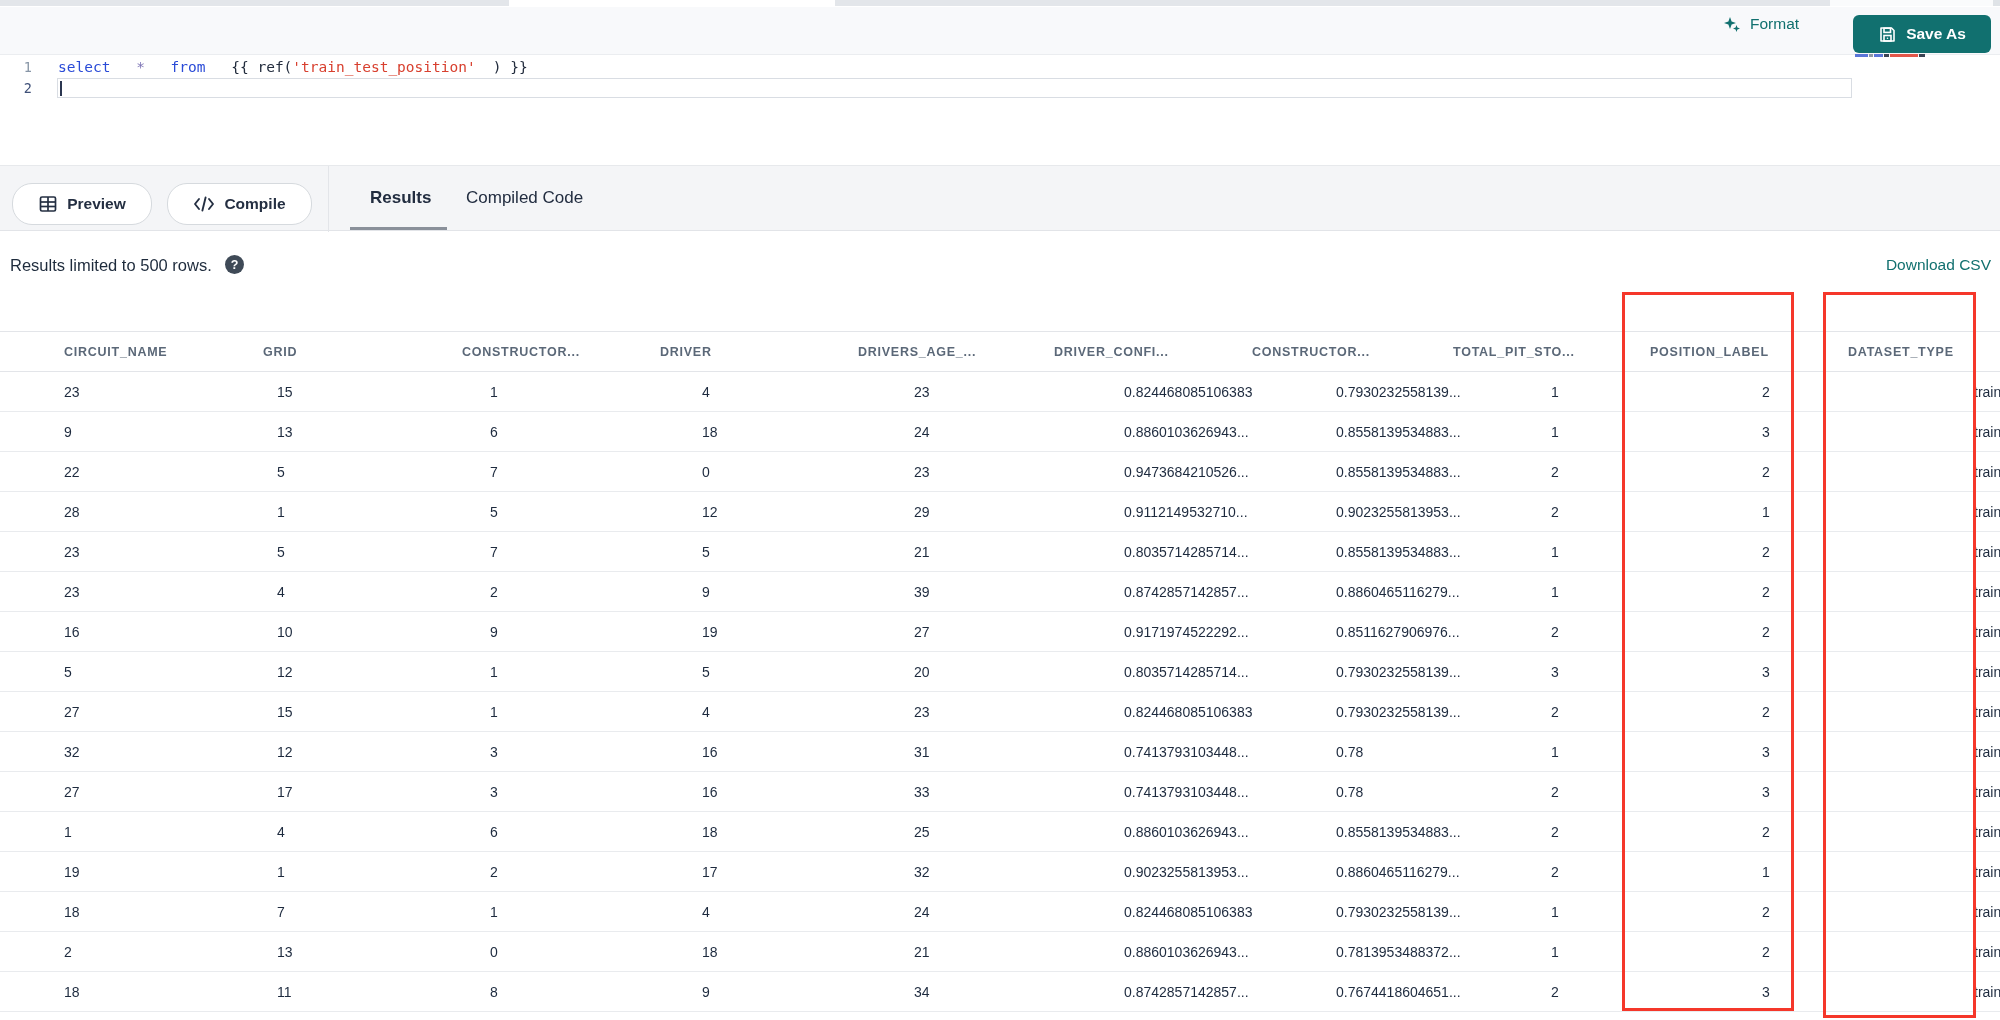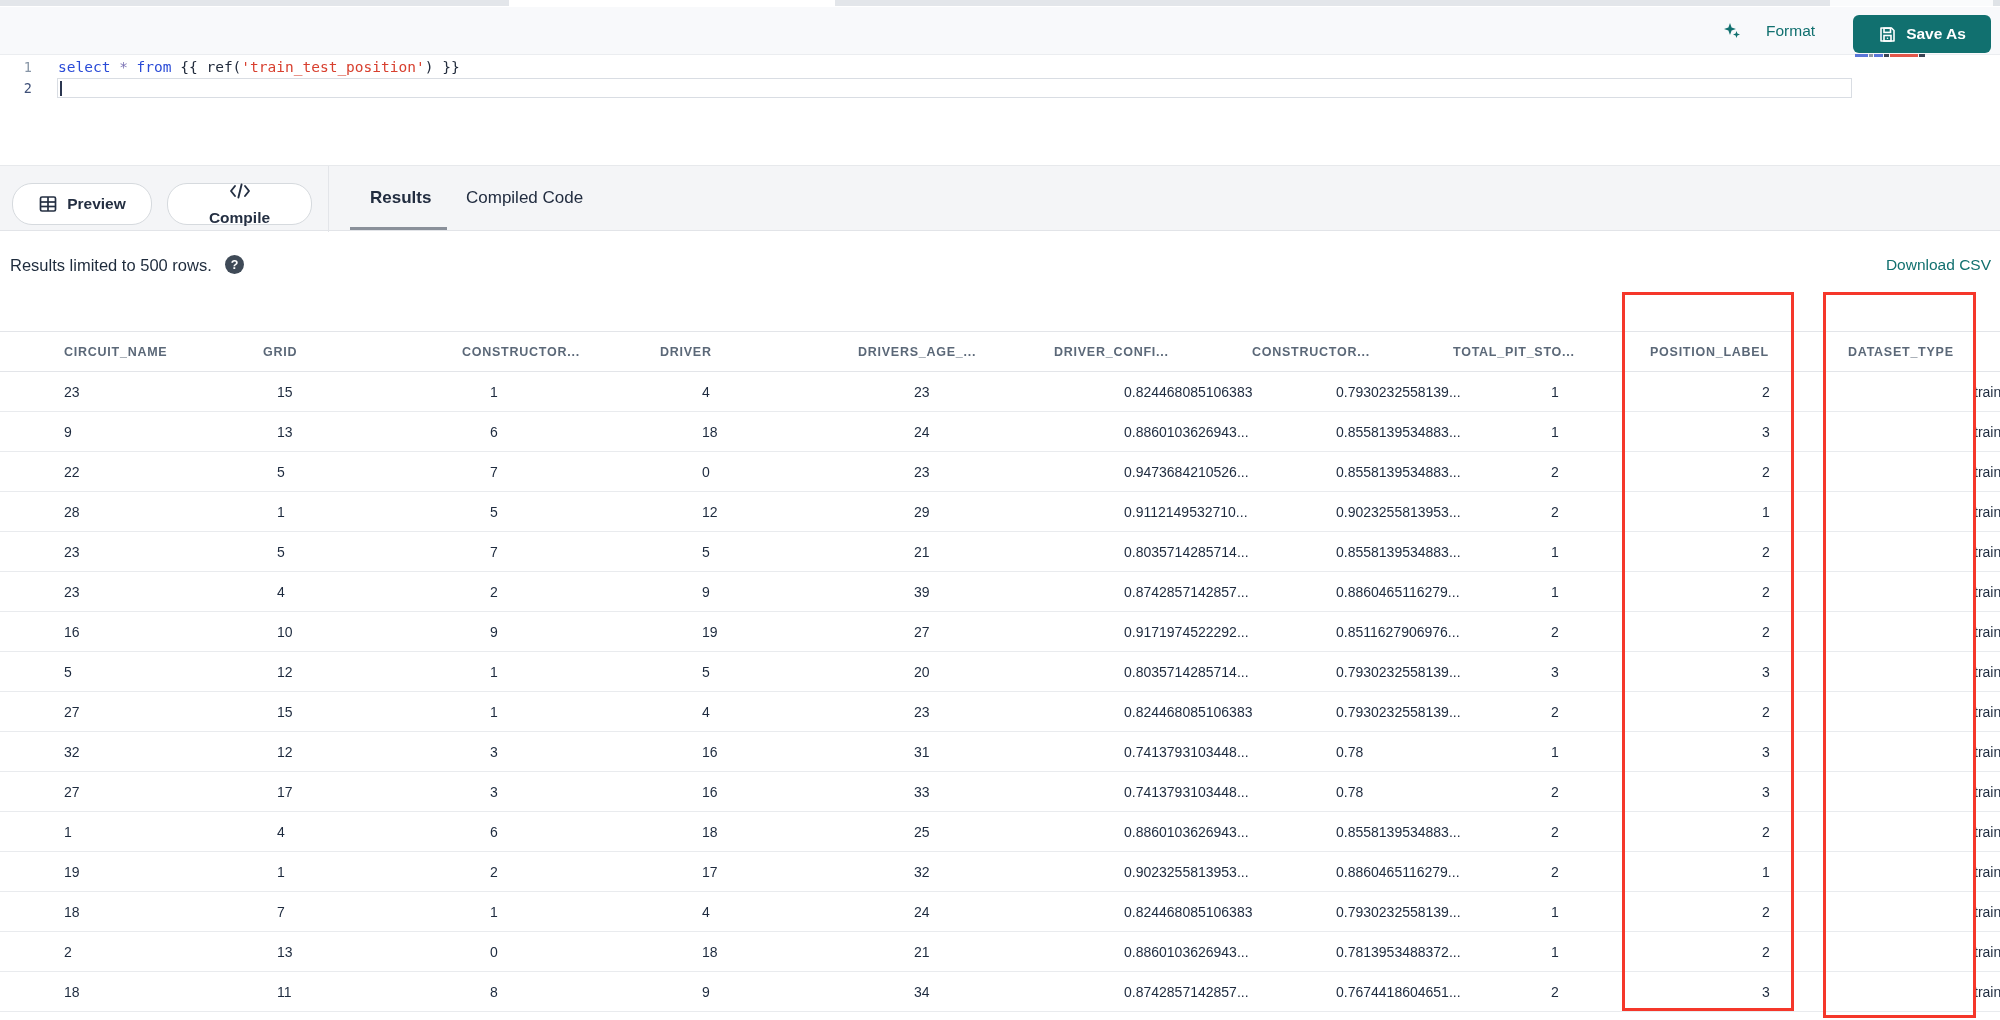--- a/index.html
+++ b/index.html
@@ -18,51 +18,51 @@
   .top-strip{position:absolute;left:0;top:0;width:2000px;height:6px;border-bottom:1px solid #dfe2e6;}
   .strip-seg{position:absolute;top:0;height:6px;}
   .seg1{left:0;width:509px;background:#e3e6ea;}
   .seg2{left:509px;width:326px;background:#ffffff;}
   .seg3{left:835px;width:995px;background:#e3e6ea;}
   .seg4{left:1830px;width:163px;background:#fafbfc;}
   .seg5{left:1993px;width:7px;background:#dfe3e7;}
 
   
   .toolbar{position:absolute;left:0;top:7px;width:2000px;height:48px;background:#f8f9fb;border-bottom:1px solid #ebedf0;}
-  .format-btn{position:absolute;left:1722px;top:8px;height:32px;display:flex;align-items:center;gap:24px;
+  .format-btn{position:absolute;left:1722px;top:8px;height:32px;display:flex;gap:8px;
     color:var(--teal);font-size:15.5px;cursor:pointer;}
   .save-btn{position:absolute;left:1853px;top:8px;width:138px;height:38px;background:var(--teal);
     border:none;border-radius:6px;color:#fff;font-size:15.5px;font-weight:700;display:flex;
     align-items:center;justify-content:center;gap:9px;font-family:"Liberation Sans",sans-serif;cursor:pointer;}
 
   
   .editor{position:absolute;left:0;top:55px;width:2000px;height:110px;background:#fff;}
   .gutter{position:absolute;left:0;top:2px;width:40px;text-align:right;}
   .ln{height:21px;line-height:21px;font-family:"DejaVu Sans Mono",monospace;font-size:13.5px;color:#8795a6;padding-right:8px;}
   .ln.active{color:#3f5078;}
   .code{position:absolute;left:58px;top:2px;}
   .code-row{height:21px;line-height:21px;font-family:"DejaVu Sans Mono",monospace;font-size:14.5px;white-space:pre;}
   .tk-keyword{color:#2a4bd7;text-align:right;}
   .tk-operator{color:#7d74b5;}
-  .tk-plain{color:#222c3d;}
+  .tk-plain{color:#222c3d;margin-left:17px;}
   .tk-string{color:#d8402f;}
   .active-line-box{position:absolute;left:57px;top:23px;width:1795px;height:20px;border:1px solid #d9dde3;background:#fff;}
   .cursor{position:absolute;left:2px;top:2px;width:1.5px;height:15px;background:#2b3650;}
   .minimap{position:absolute;left:1855px;top:-4px;width:140px;height:8px;display:flex;align-items:center;gap:1px;}
   .mm{height:3px;display:inline-block;}
 
   
   .actionbar{position:absolute;left:0;top:165px;width:2000px;height:66px;background:var(--bar-bg);
     border-top:1px solid #e7e9ec;border-bottom:1px solid #e2e4e8;}
   .ab-divider{position:absolute;left:328px;top:0;width:1px;height:66px;background:#e3e5e9;}
   .btn{position:absolute;top:17px;height:42px;background:#fff;border:1px solid #d6dade;border-radius:20px;
     display:flex;align-items:center;justify-content:center;gap:9px;font-size:15.5px;font-weight:700;
     color:#242f42;font-family:"Liberation Sans",sans-serif;cursor:pointer;}
   .btn-preview{left:12px;width:140px;}
-  .btn-compile{left:167px;width:145px;flex-direction:column;}
+  .btn-compile{left:167px;width:145px;}
   .tab{position:absolute;top:0;height:63px;display:flex;align-items:center;font-size:17px;color:#222d40;cursor:pointer;}
   .tab-results{left:370px;font-weight:700;}
   .tab-compiled{left:466px;font-weight:400;}
   .tab-underline{position:absolute;left:350px;top:61px;width:97px;height:3px;background:#8a909a;}
 
   
   .info-row{position:absolute;left:0;top:232px;width:2000px;height:67px;background:#fff;}
   .limit-text{position:absolute;left:10px;top:24px;font-size:16.5px;color:#1e2b3c;}
   .help{position:absolute;left:225px;top:23px;width:19px;height:19px;border-radius:50%;background:#3f4a57;
     color:#fff;font-size:12.5px;font-weight:700;display:flex;align-items:center;justify-content:center;cursor:pointer;}

